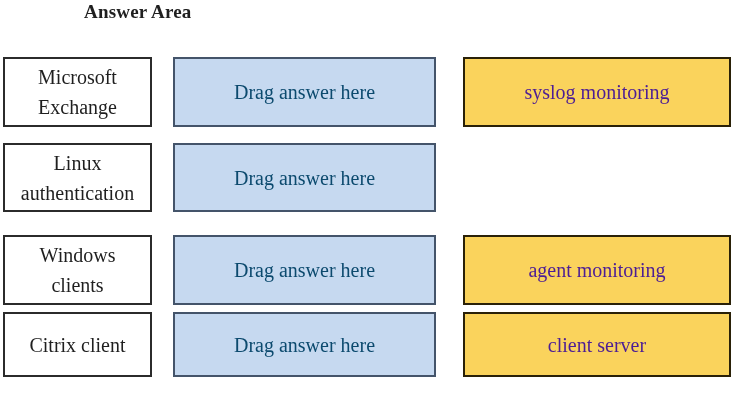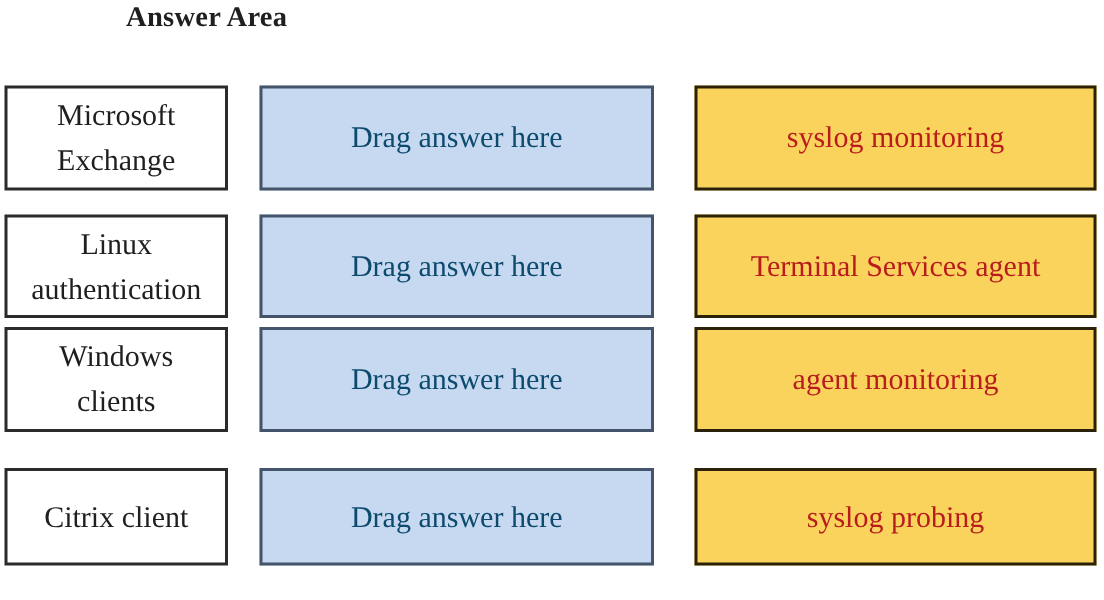--- a/index.html
+++ b/index.html
@@ -25,21 +25,21 @@
     letter-spacing: 0.2px;
     white-space: nowrap;
   }
   .row {
     position: absolute;
     left: 0;
     width: 736px;
   }
   .row1 { top: 57px;  height: 70px; }
   .row2 { top: 143px; height: 69px; font-family: Liberation Serif, serif; }
-  .row3 { top: 218px; height: 70px; }
+  .row3 { top: 235px; height: 70px; }
   .row4 { top: 312px; height: 65px; }
 
   .box {
     position: absolute;
     top: 0;
     height: 100%;
     box-sizing: border-box;
     display: flex;
     align-items: center;
     justify-content: center;
@@ -59,48 +59,47 @@
     width: 263px;
     background: var(--drop-fill);
     border: 2px solid var(--drop-border);
     color: #0c4a6e;
   }
   .answer-box {
     left: 463px;
     width: 268px;
     background: var(--answer-fill);
     border: 2px solid var(--answer-border);
-    color: #b91c1c;
+    color: #4c1d95;
     cursor: grab;
   }
 </style>
 </head>
 <body>
 
 <div id="stage">
 
   <div class="title">Answer Area</div>
 
   <div class="row row1">
     <div class="box label-box">Microsoft Exchange</div>
     <div class="box drop-box">Drag answer here</div>
     <div class="box answer-box">syslog monitoring</div>
   </div>
 
   <div class="row row2">
     <div class="box label-box">Linux authentication</div>
     <div class="box drop-box">Drag answer here</div>
-    <div class="box answer-box">Terminal Services agent</div>
   </div>
 
   <div class="row row3">
     <div class="box label-box">Windows clients</div>
     <div class="box drop-box">Drag answer here</div>
     <div class="box answer-box">agent monitoring</div>
   </div>
 
   <div class="row row4">
     <div class="box label-box">Citrix client</div>
     <div class="box drop-box">Drag answer here</div>
-    <div class="box answer-box">syslog probing</div>
+    <div class="box answer-box">client server</div>
   </div>
 
 </div>
 
 </body></html>

